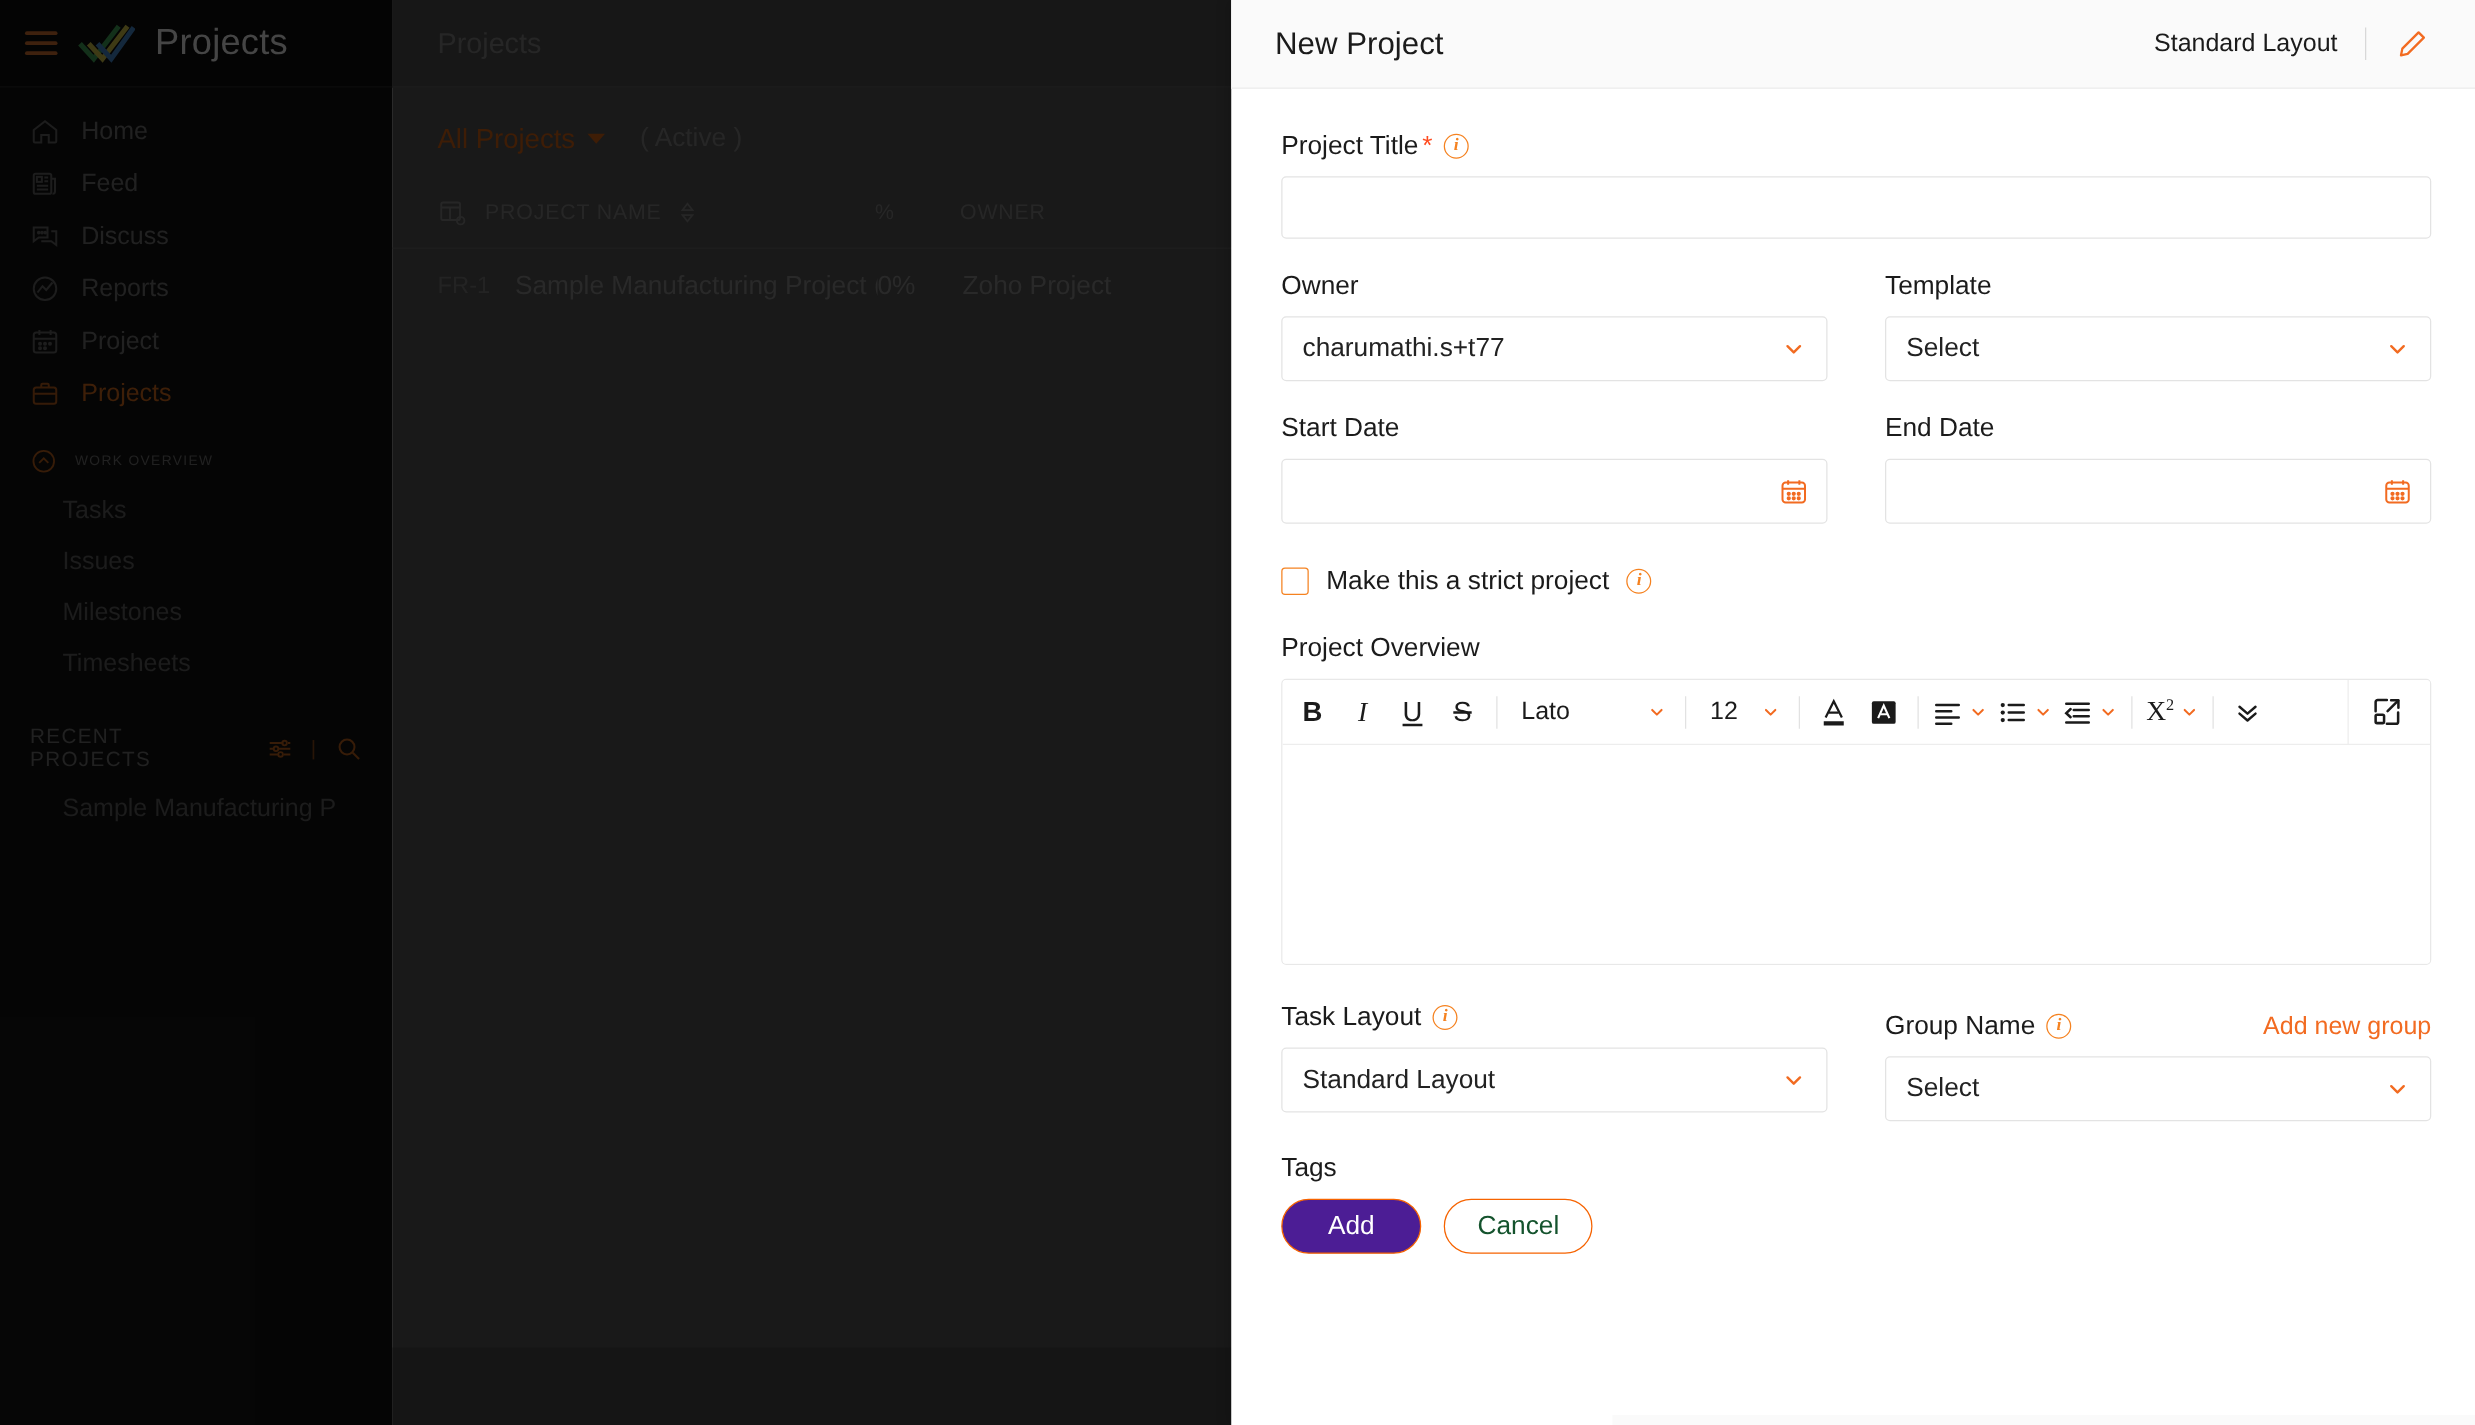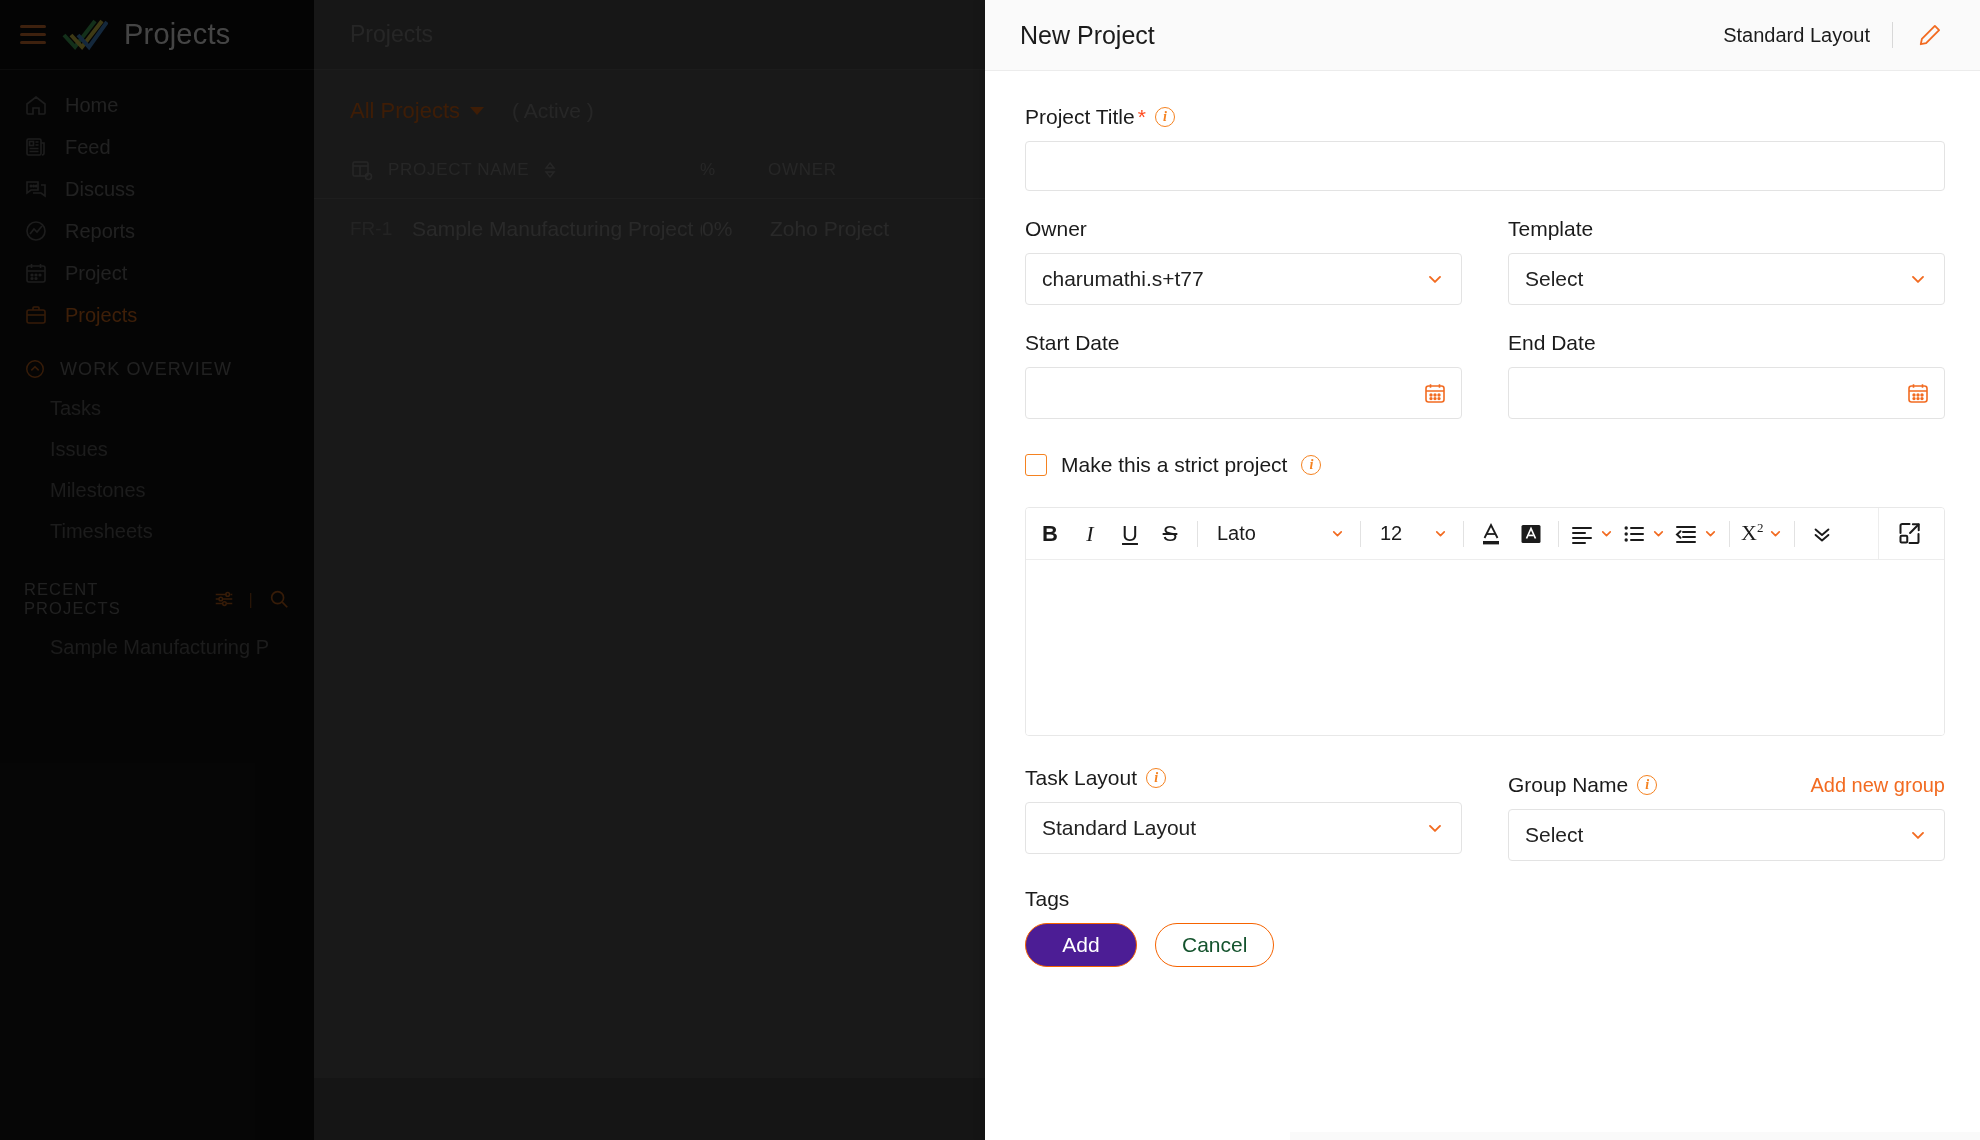--- a/index.html
+++ b/index.html
@@ -33,21 +33,21 @@
   .sb-nav { padding-top: 14px; }
   .sb-item {
     display: flex; align-items: center; gap: 17px;
     padding: 9px 24px; font-size: 20px; color: #4a4a4a; cursor: pointer;
   }
   .sb-item .ico { width: 24px; height: 24px; flex: 0 0 24px; opacity: .85; }
   .sb-item.active { color: #8a4513; }
   .sb-item.active .ico svg { stroke: #8a4513; }
   .sb-section {
     display: flex; align-items: center; gap: 14px;
-    padding: 22px 24px 8px; font-size: 18px; letter-spacing: 1.1px;
+    padding: 22px 24px 8px; font-size: 11px; letter-spacing: 1.1px;
     color: #4a4a4a; text-transform: uppercase;
   }
   .sb-sub {
     padding: 9px 24px 9px 50px; font-size: 20px; color: #3e3e3e; cursor: pointer;
   }
   .sb-recent {
     display: flex; align-items: center; gap: 14px;
     padding: 28px 24px 8px; font-size: 16.5px; letter-spacing: 1.1px; color: #4a4a4a;
   }
   .sb-recent .sep { color: #5a3010; }
@@ -147,21 +147,21 @@
   .editor-toolbar {
     height: 52px; display: flex; align-items: center; background: #fff;
     border-bottom: 1px solid #ededed; padding: 0 4px;
   }
   .tb-btn {
     min-width: 40px; height: 52px; display: flex; align-items: center; justify-content: center;
     font-size: 22px; color: #1b1b1b; cursor: pointer; padding: 0 6px;
   }
   .tb-sep { width: 1px; height: 26px; background: #e2e2e2; margin: 0 7px; }
   .tb-select {
-    display: flex; align-items: center; gap: 22px; height: 52px; padding: 0 8px 0 12px;
+    display: flex; align-items: center; gap: 10px; height: 52px; padding: 0 8px 0 12px;
     font-size: 20px; color: #1b1b1b; cursor: pointer;
   }
   .tb-select .nm { min-width: 86px; }
   .tb-select.sz .nm { min-width: 26px; }
   .tb-group { display: flex; align-items: center; cursor: pointer; height: 52px; padding: 0 4px; }
   .tb-caret { color: #f26b21; font-size: 17px; margin-left: 5px; }
   .tb-expand {
     margin-left: auto; width: 62px; height: 52px; display: flex;
     align-items: center; justify-content: center; cursor: pointer;
     border-left: 1px solid #ededed;
@@ -447,20 +447,21 @@
         </div>
       </div>
 
       <div class="check-row">
         <span class="cbox"></span>
         <span class="check-label">Make this a strict project</span>
         <span class="info-i">i</span>
       </div>
 
       <div>
+        <div class="lbl">Project Overview</div>
         <div class="editor-wrap">
           <div class="editor-toolbar">
             <span class="tb-btn" style="font-weight:700">B</span>
             <span class="tb-btn" style="font-style:italic;font-family:'Liberation Serif',serif">I</span>
             <span class="tb-btn" style="text-decoration:underline">U</span>
             <span class="tb-btn" style="text-decoration:line-through">S</span>
             <span class="tb-sep"></span>
 
             <span class="tb-select">
               <span class="nm">Lato</span>

